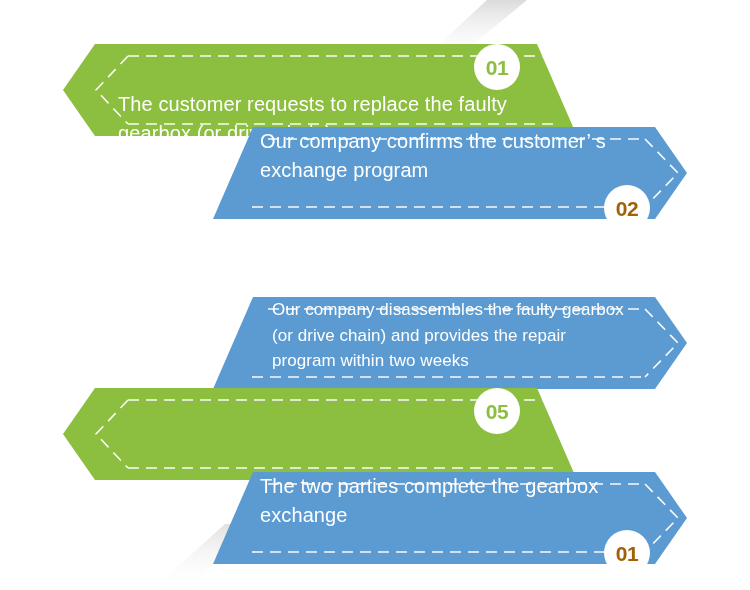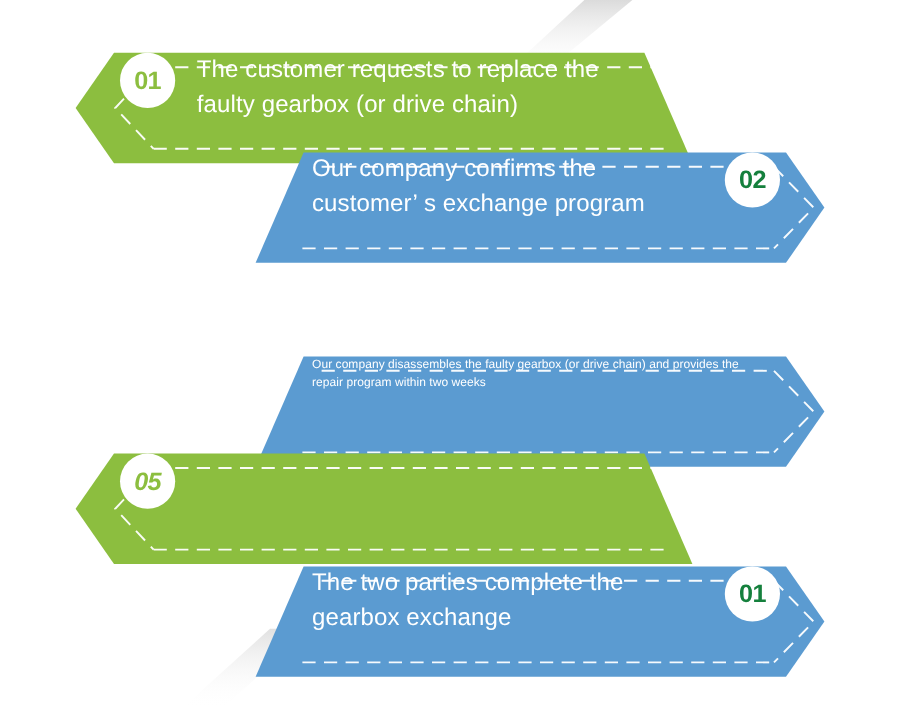--- a/index.html
+++ b/index.html
@@ -35,49 +35,51 @@
     left: 0; top: 0;
     width: 750px;
     height: 92px;
     overflow: visible;
   }
   .row-content {
     position: absolute;
     top: 0;
     height: 92px;
     display: flex;
-    align-items: flex-start;
+    align-items: flex-end;
+    flex-direction: column;
   }
   .badge {
     width: 46px;
     height: 46px;
     border-radius: 50%;
     background: #ffffff;
     flex: 0 0 auto;
     display: flex;
     align-items: center;
     justify-content: center;
     font-size: 21px;
     font-weight: bold;
     letter-spacing: -0.5px;
     line-height: 1;
   }
   .badge-green { color: #8CBE3F; }
-  .badge-blue  { color: #15803d; }
+  .badge-blue  { color: #a16207; }
 
   .step-text {
     color: #ffffff;
     font-size: 20px;
     line-height: 1.45;
     letter-spacing: 0.1px;
   }
   .step-text.small {
-    font-size: 10px;
+    font-size: 17px;
     line-height: 1.5;
     letter-spacing: 0.05px;
+    margin-left: 12px;
   }
 
   
   .row-green .row-content {
     left: 100px;
     width: 420px;
   }
   .row-green .step-text { margin-left: 18px; }
 
   
@@ -140,21 +142,21 @@
       <polygon points="253,0 655,0 687,46 655,92 213,92" fill="#5B9BD1"></polygon>
       <polyline points="268,12 645,12" fill="none" stroke="#ffffff" stroke-width="1.6" stroke-dasharray="11 7" opacity="0.95"></polyline>
       <polyline points="252,80 645,80" fill="none" stroke="#ffffff" stroke-width="1.6" stroke-dasharray="11 7" opacity="0.95"></polyline>
       <polyline points="645,12 678,46 645,80" fill="none" stroke="#ffffff" stroke-width="1.6" stroke-dasharray="11 7" opacity="0.95"></polyline>
     </svg>
     <div class="row-content">
       <div class="step-text small">Our company disassembles the faulty gearbox (or drive chain) and provides the repair program within two weeks</div>
     </div>
   </div>
 
-  <div class="row row-green" style="top:378px;font-style:italic;">
+  <div class="row row-green" style="top:388px;">
     <svg class="row-svg" viewBox="0 0 750 92" preserveAspectRatio="none" aria-hidden="true">
       <polygon points="95,0 537,0 577,92 95,92 63,46" fill="#8CBE3F"></polygon>
       <polyline points="128,12 546,12" fill="none" stroke="#ffffff" stroke-width="1.6" stroke-dasharray="11 7" opacity="0.95"></polyline>
       <polyline points="128,80 553,80" fill="none" stroke="#ffffff" stroke-width="1.6" stroke-dasharray="11 7" opacity="0.95"></polyline>
       <polyline points="128,12 96,46 128,80" fill="none" stroke="#ffffff" stroke-width="1.6" stroke-dasharray="11 7" opacity="0.95"></polyline>
     </svg>
     <div class="row-content">
       <div class="badge badge-green">05</div>
     </div>
   </div>

